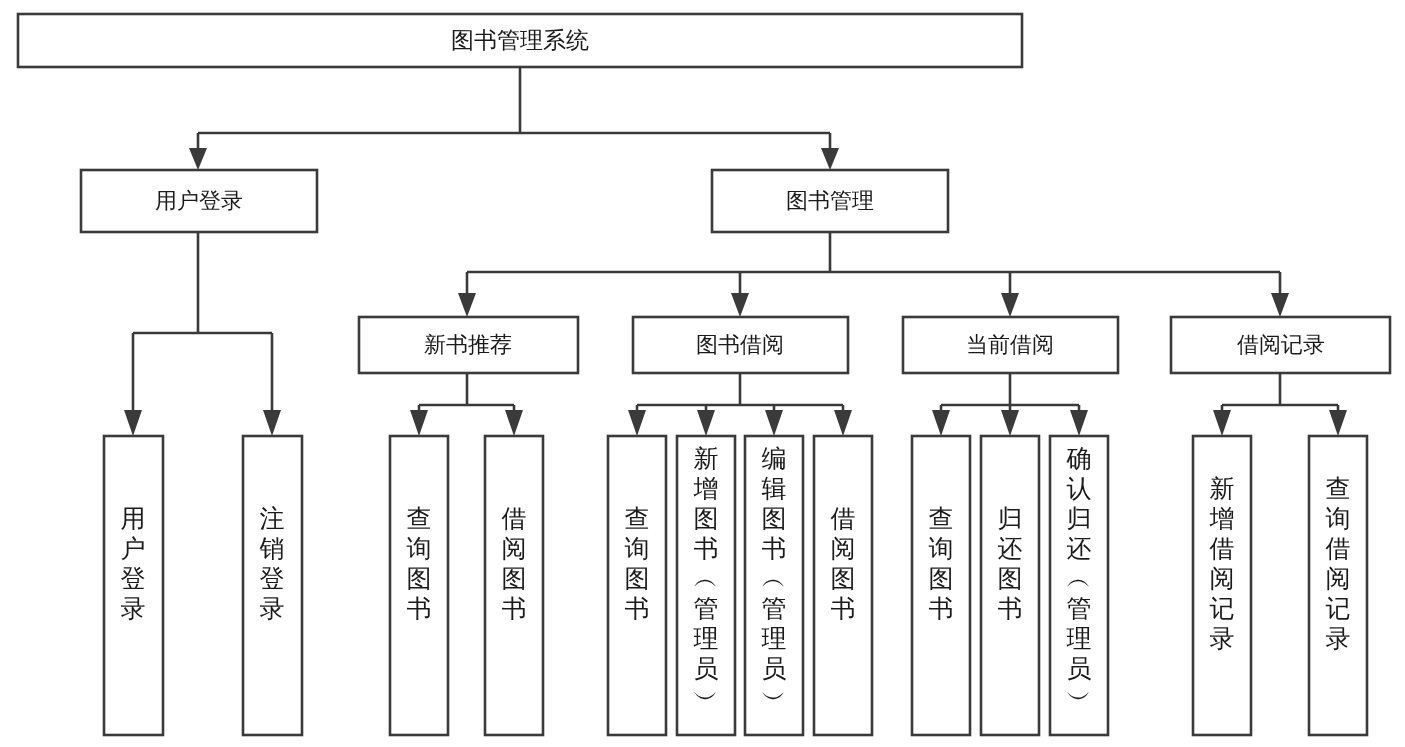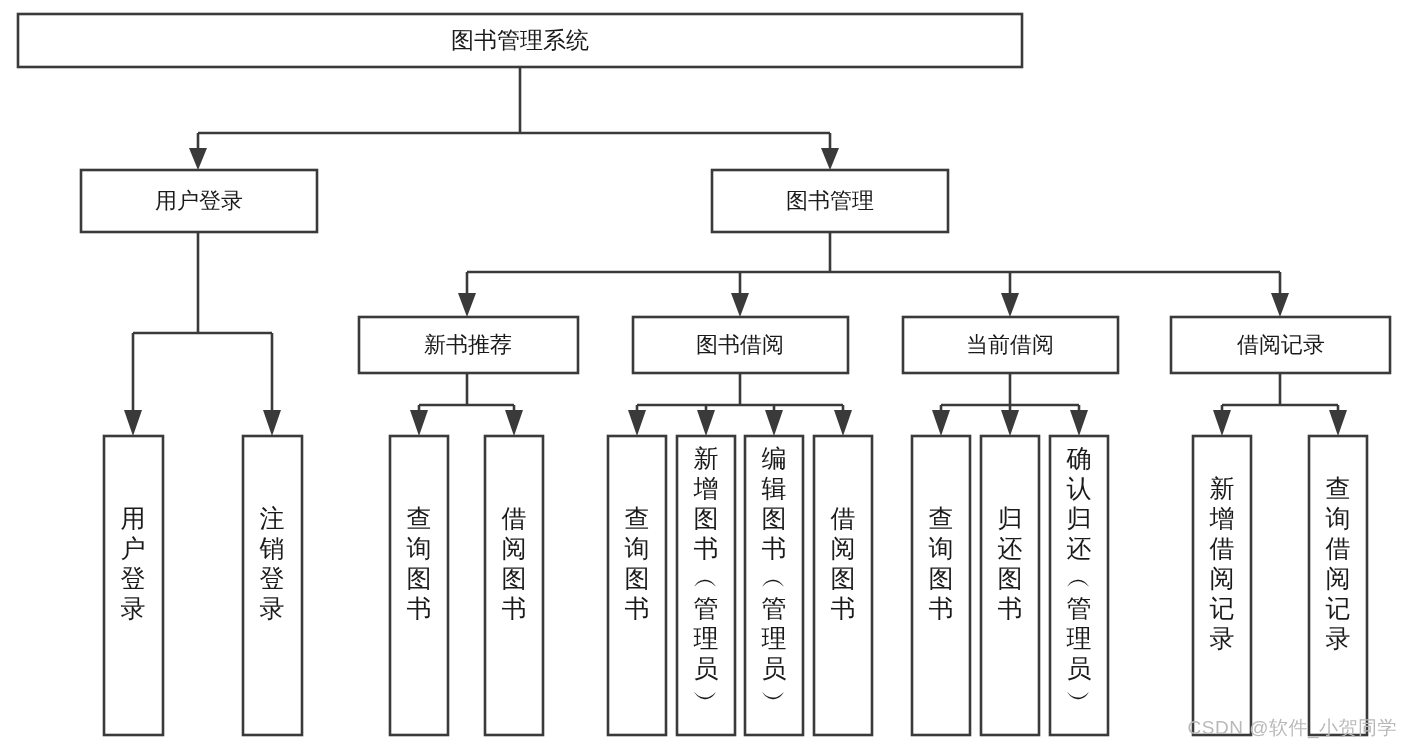--- a/index.html
+++ b/index.html
@@ -237,15 +237,14 @@
       <rect class="node-box" x="1193" y="436" width="58" height="299"></rect>
       <text class="vlabel" x="1222" y="497"><tspan x="1222" dy="0">新</tspan><tspan x="1222" dy="30">增</tspan><tspan x="1222" dy="30">借</tspan><tspan x="1222" dy="30">阅</tspan><tspan x="1222" dy="30">记</tspan><tspan x="1222" dy="30">录</tspan></text>
     </g>
     <g>
       <rect class="node-box" x="1309" y="436" width="58" height="299"></rect>
       <text class="vlabel" x="1338" y="497"><tspan x="1338" dy="0">查</tspan><tspan x="1338" dy="30">询</tspan><tspan x="1338" dy="30">借</tspan><tspan x="1338" dy="30">阅</tspan><tspan x="1338" dy="30">记</tspan><tspan x="1338" dy="30">录</tspan></text>
     </g>
 
   </svg>
 
-  <div class="watermark">CSDN @软件_小贺同学</div>
 
 </div>
 
 </body></html>

